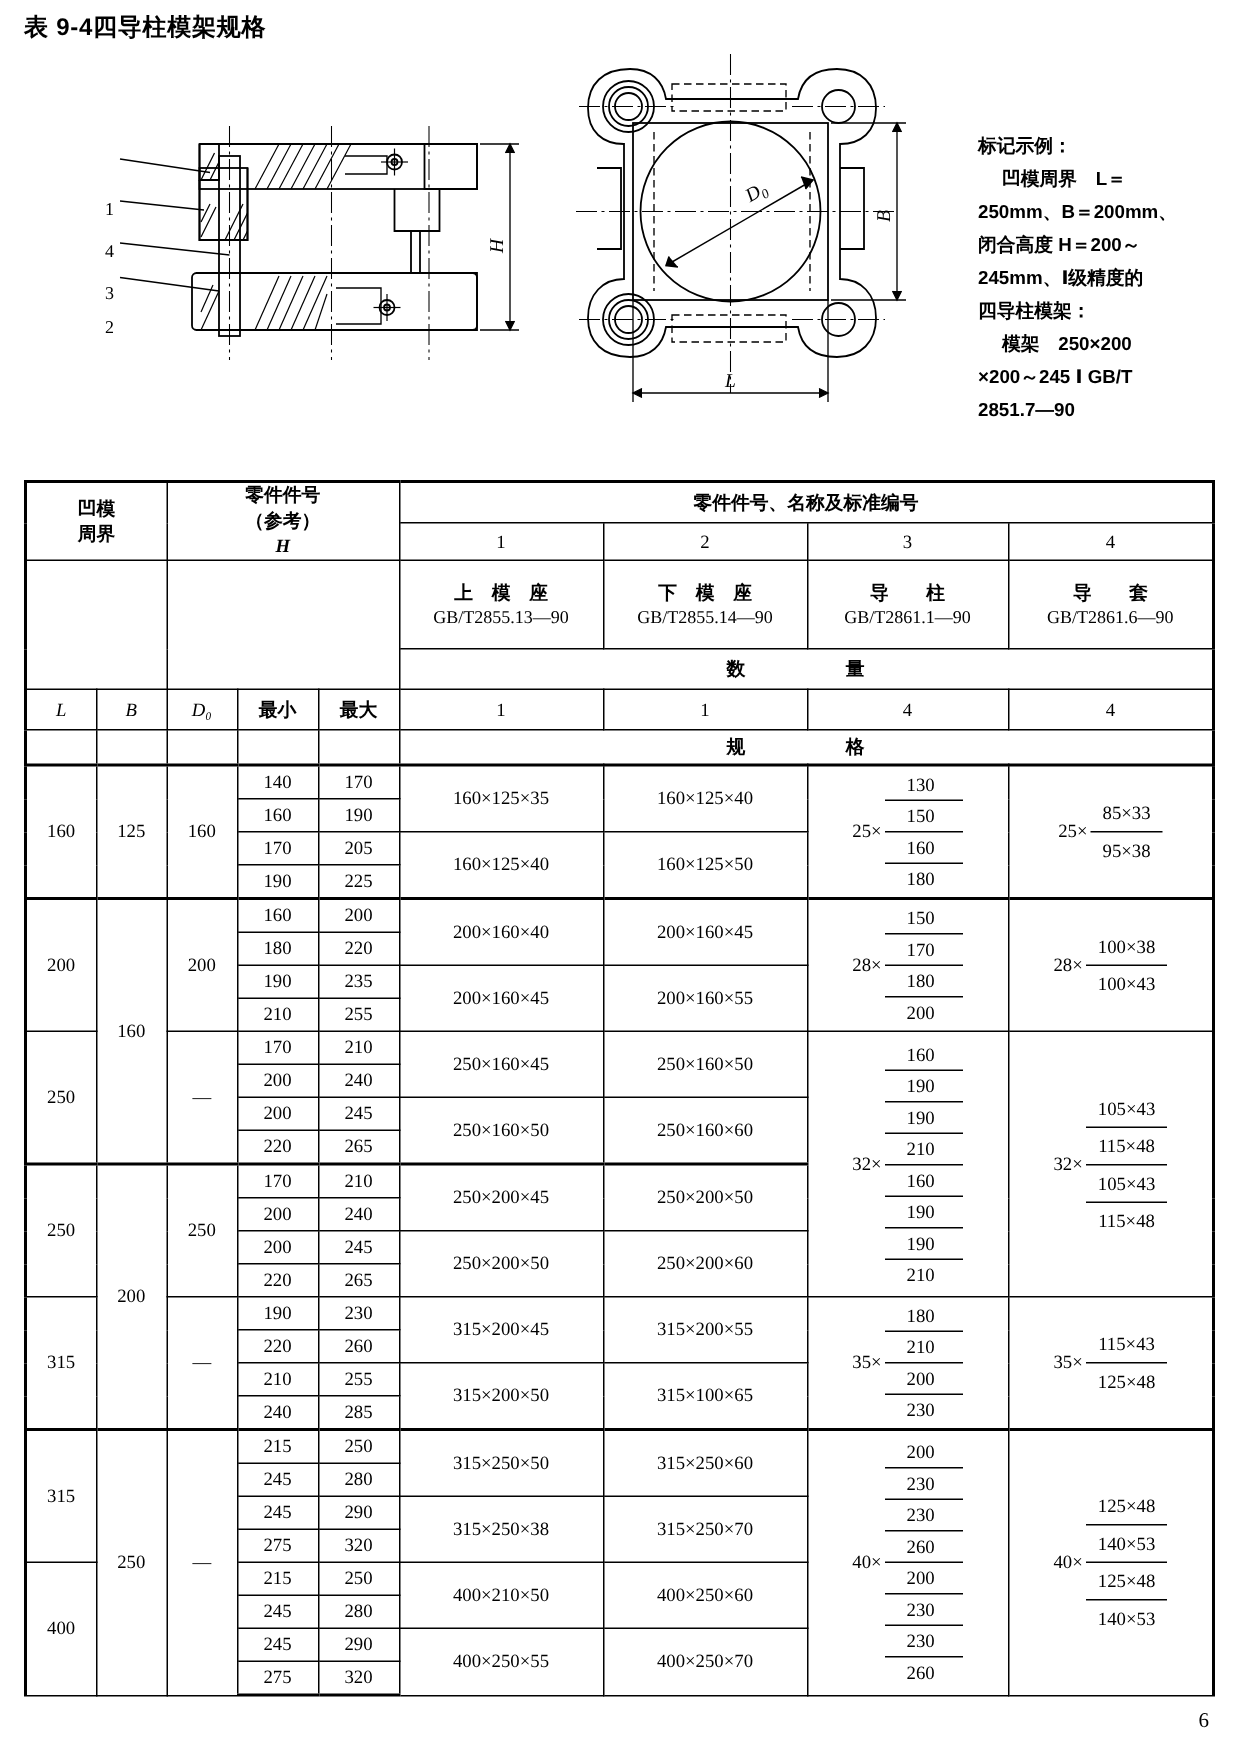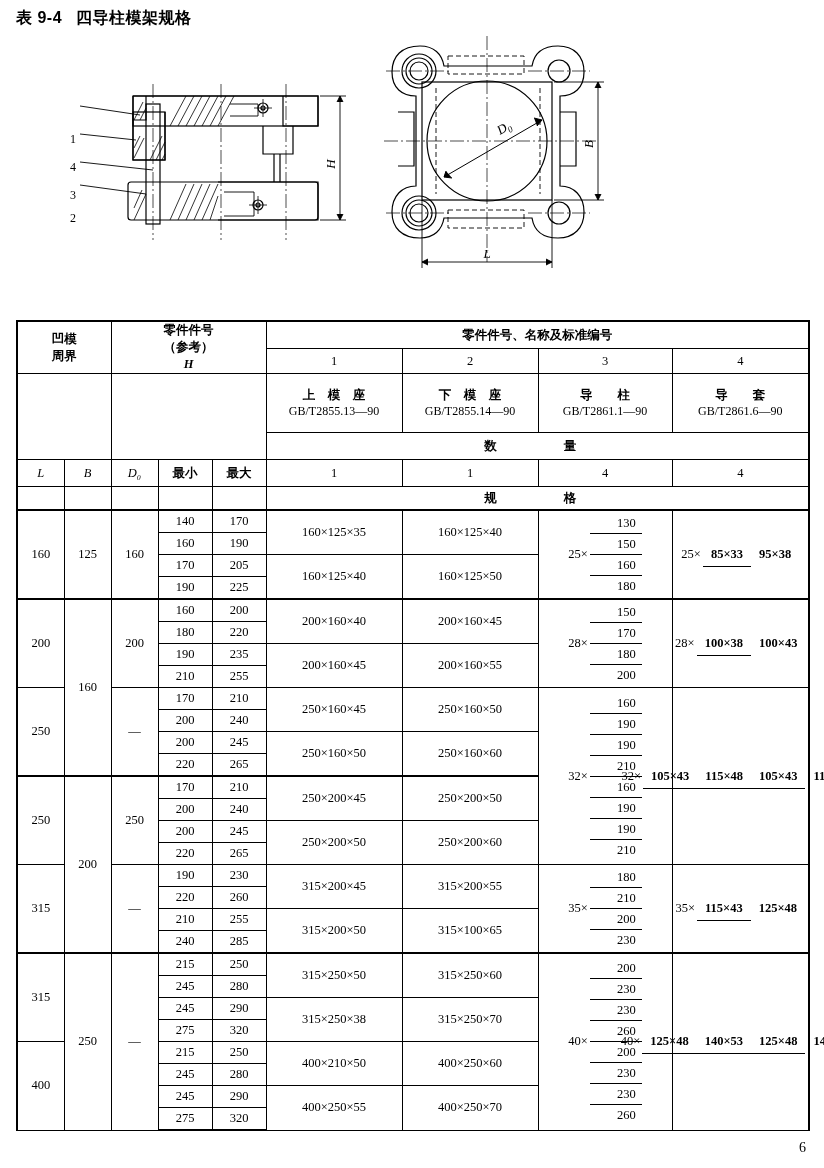--- a/index.html
+++ b/index.html
@@ -9,21 +9,21 @@
     color:#000;position:relative;overflow:hidden;
   }
   .page{position:relative;width:824px;height:1168px;}
 
   
   .title{
     position:absolute;left:16px;top:8px;
     font-family:"Liberation Sans","DejaVu Sans",sans-serif;
     font-weight:bold;font-size:16px;letter-spacing:.5px;
   }
-  .title .num{margin-right:14px;}
+  .title .num{}
 
   
   .figures{position:absolute;left:0;top:32px;width:824px;height:268px;}
   .fig-section{position:absolute;left:58px;top:40px;}
   .fig-plan{position:absolute;left:382px;top:2px;}
 
   
   .leader-num{
     position:absolute;font-size:12px;font-family:"Liberation Serif",serif;
   }
@@ -59,27 +59,27 @@
   .ital{font-style:italic;font-family:"Liberation Serif",serif;}
 
   .hdr-l{line-height:17px;}
   .gbt{font-size:12px;white-space:nowrap;}
 
   
   .frac-wrap{display:flex;align-items:center;justify-content:center;height:100%;}
   .frac-lead{font-size:12.5px;padding-right:2px;}
   .frac-col{display:flex;flex-direction:column;justify-content:center;}
   .frac-col > span{
-    display:block;min-width:44px;text-align:right;padding:0 6px 0 2px;
+    display:block;min-width:44px;text-align:center;padding:0 6px 0 2px;
     font-size:12.5px;line-height:20px;
   }
   .frac-col > span.ul{border-bottom:1px solid #000;}
 
   .bush-wrap{display:flex;align-items:center;justify-content:center;height:100%;}
-  .bush-col{display:flex;flex-direction:row;justify-content:flex-end;font-weight:bold;}
+  .bush-col{display:flex;flex-direction:column;justify-content:flex-end;}
   .bush-col > span{display:block;text-align:center;padding:2px 8px;font-size:12.5px;line-height:20px;}
   .bush-col > span.ul{border-bottom:1px solid #000;}
 
   .dash{font-size:14px;}
 
   
   .pageno{
     position:absolute;right:18px;bottom:12px;
     font-size:14px;font-family:"Liberation Serif",serif;
   }
@@ -255,20 +255,31 @@
       <g stroke="#000" stroke-width="0.9" fill="none">
         <path d="M40,166 L40,234"></path>
         <path d="M170,166 L170,234"></path>
         <path d="M40,228 L170,228"></path>
         <path d="M46,225 L40,228 L46,231" fill="#000"></path>
         <path d="M164,225 L170,228 L164,231" fill="#000"></path>
       </g>
       <text x="105" y="224" font-family="Liberation Serif, serif" font-style="italic" font-size="13" text-anchor="middle">L</text>
     </svg>
 
+    <div class="mark-example">
+      <div class="ln">标记示例：</div>
+      <div class="ln ind">凹模周界　L＝</div>
+      <div class="ln">250mm、B＝200mm、</div>
+      <div class="ln">闭合高度 H＝200～</div>
+      <div class="ln">245mm、Ⅰ级精度的</div>
+      <div class="ln">四导柱模架：</div>
+      <div class="ln ind">模架　250×200</div>
+      <div class="ln">×200～245 Ⅰ GB/T</div>
+      <div class="ln">2851.7—90</div>
+    </div>
   </div>
 
   <table class="tbl">
     <colgroup>
       <col style="width:47px">
         <col style="width:47px">
         <col style="width:47px">
       <col style="width:54px">
         <col style="width:54px">
       <col style="width:136px">

